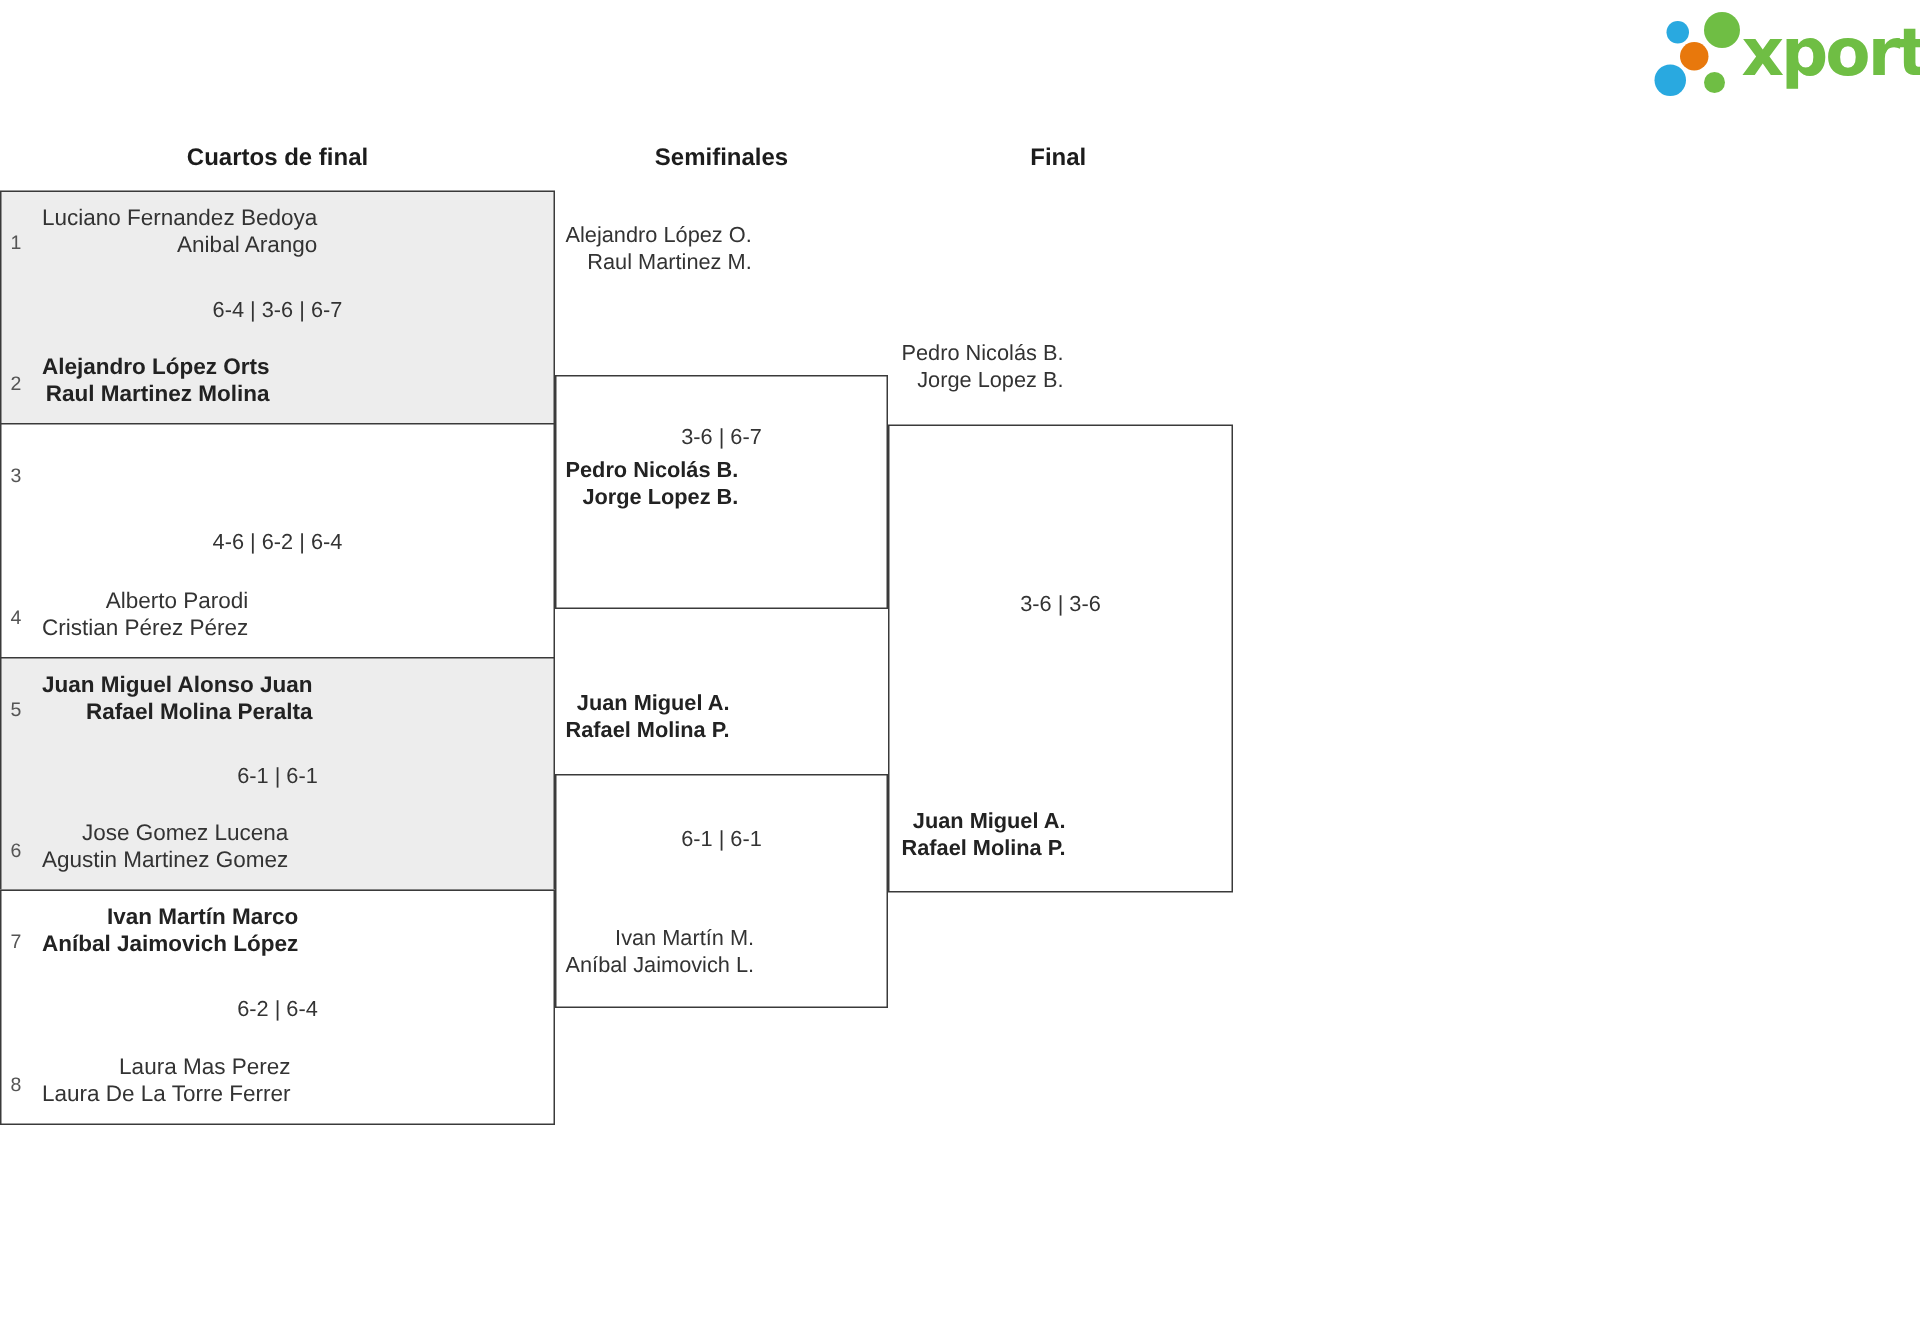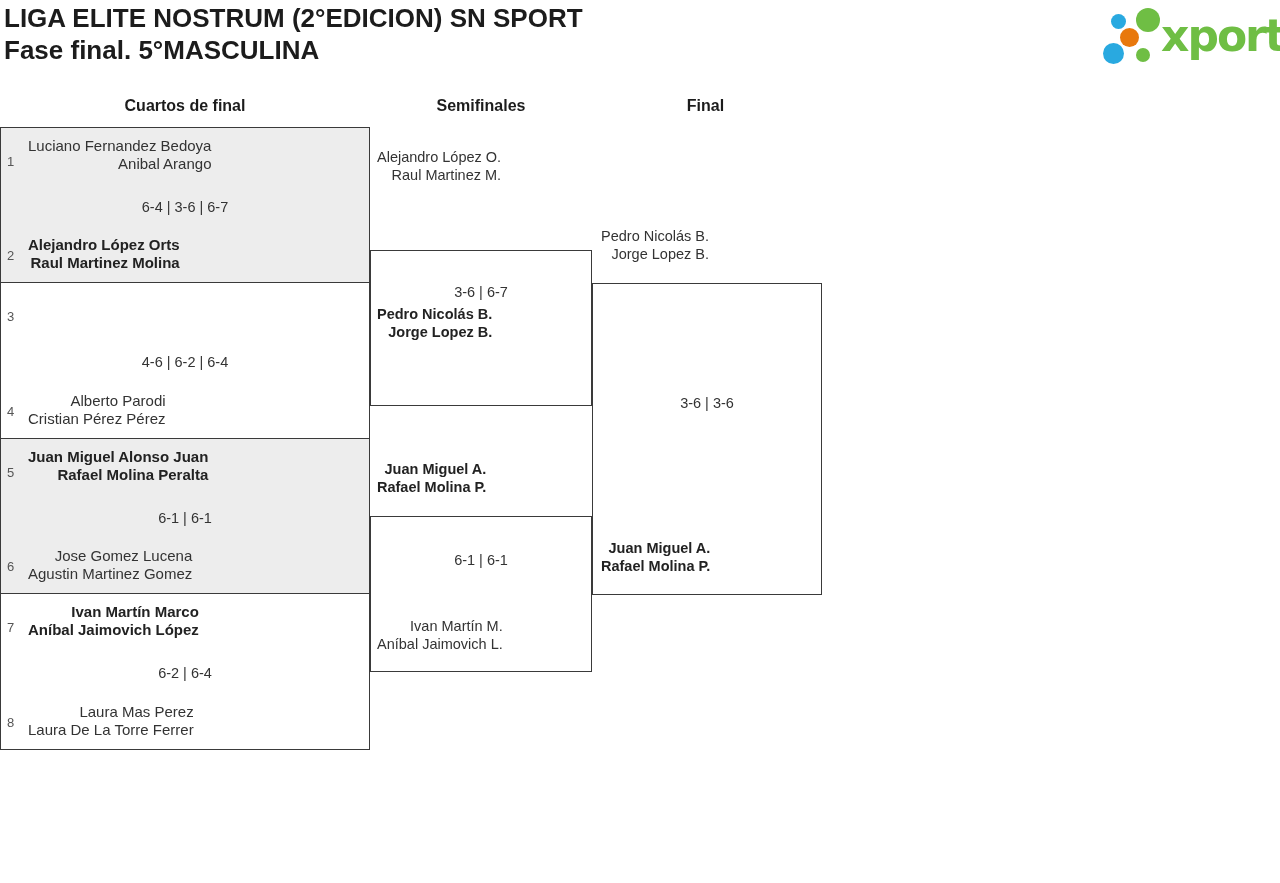--- a/index.html
+++ b/index.html
@@ -123,24 +123,20 @@
     white-space:nowrap;
     text-align:right;
   }
   .slot-label.bold { font-weight:bold; color:#222222; }
 </style>
 </head>
 <body>
 
 <div class="page">
 
-  <div class="title-block">
-    <div>LIGA ELITE NOSTRUM (2°EDICION) SN SPORT</div>
-    <div>Fase final. 5°MASCULINA</div>
-  </div>
 
   <div class="logo">
     <span class="dot dot-blue-small"></span>
     <span class="dot dot-green-large"></span>
     <span class="dot dot-orange"></span>
     <span class="dot dot-blue-large"></span>
     <span class="dot dot-green-small"></span>
     <span class="logo-text">xporty</span>
   </div>
 

